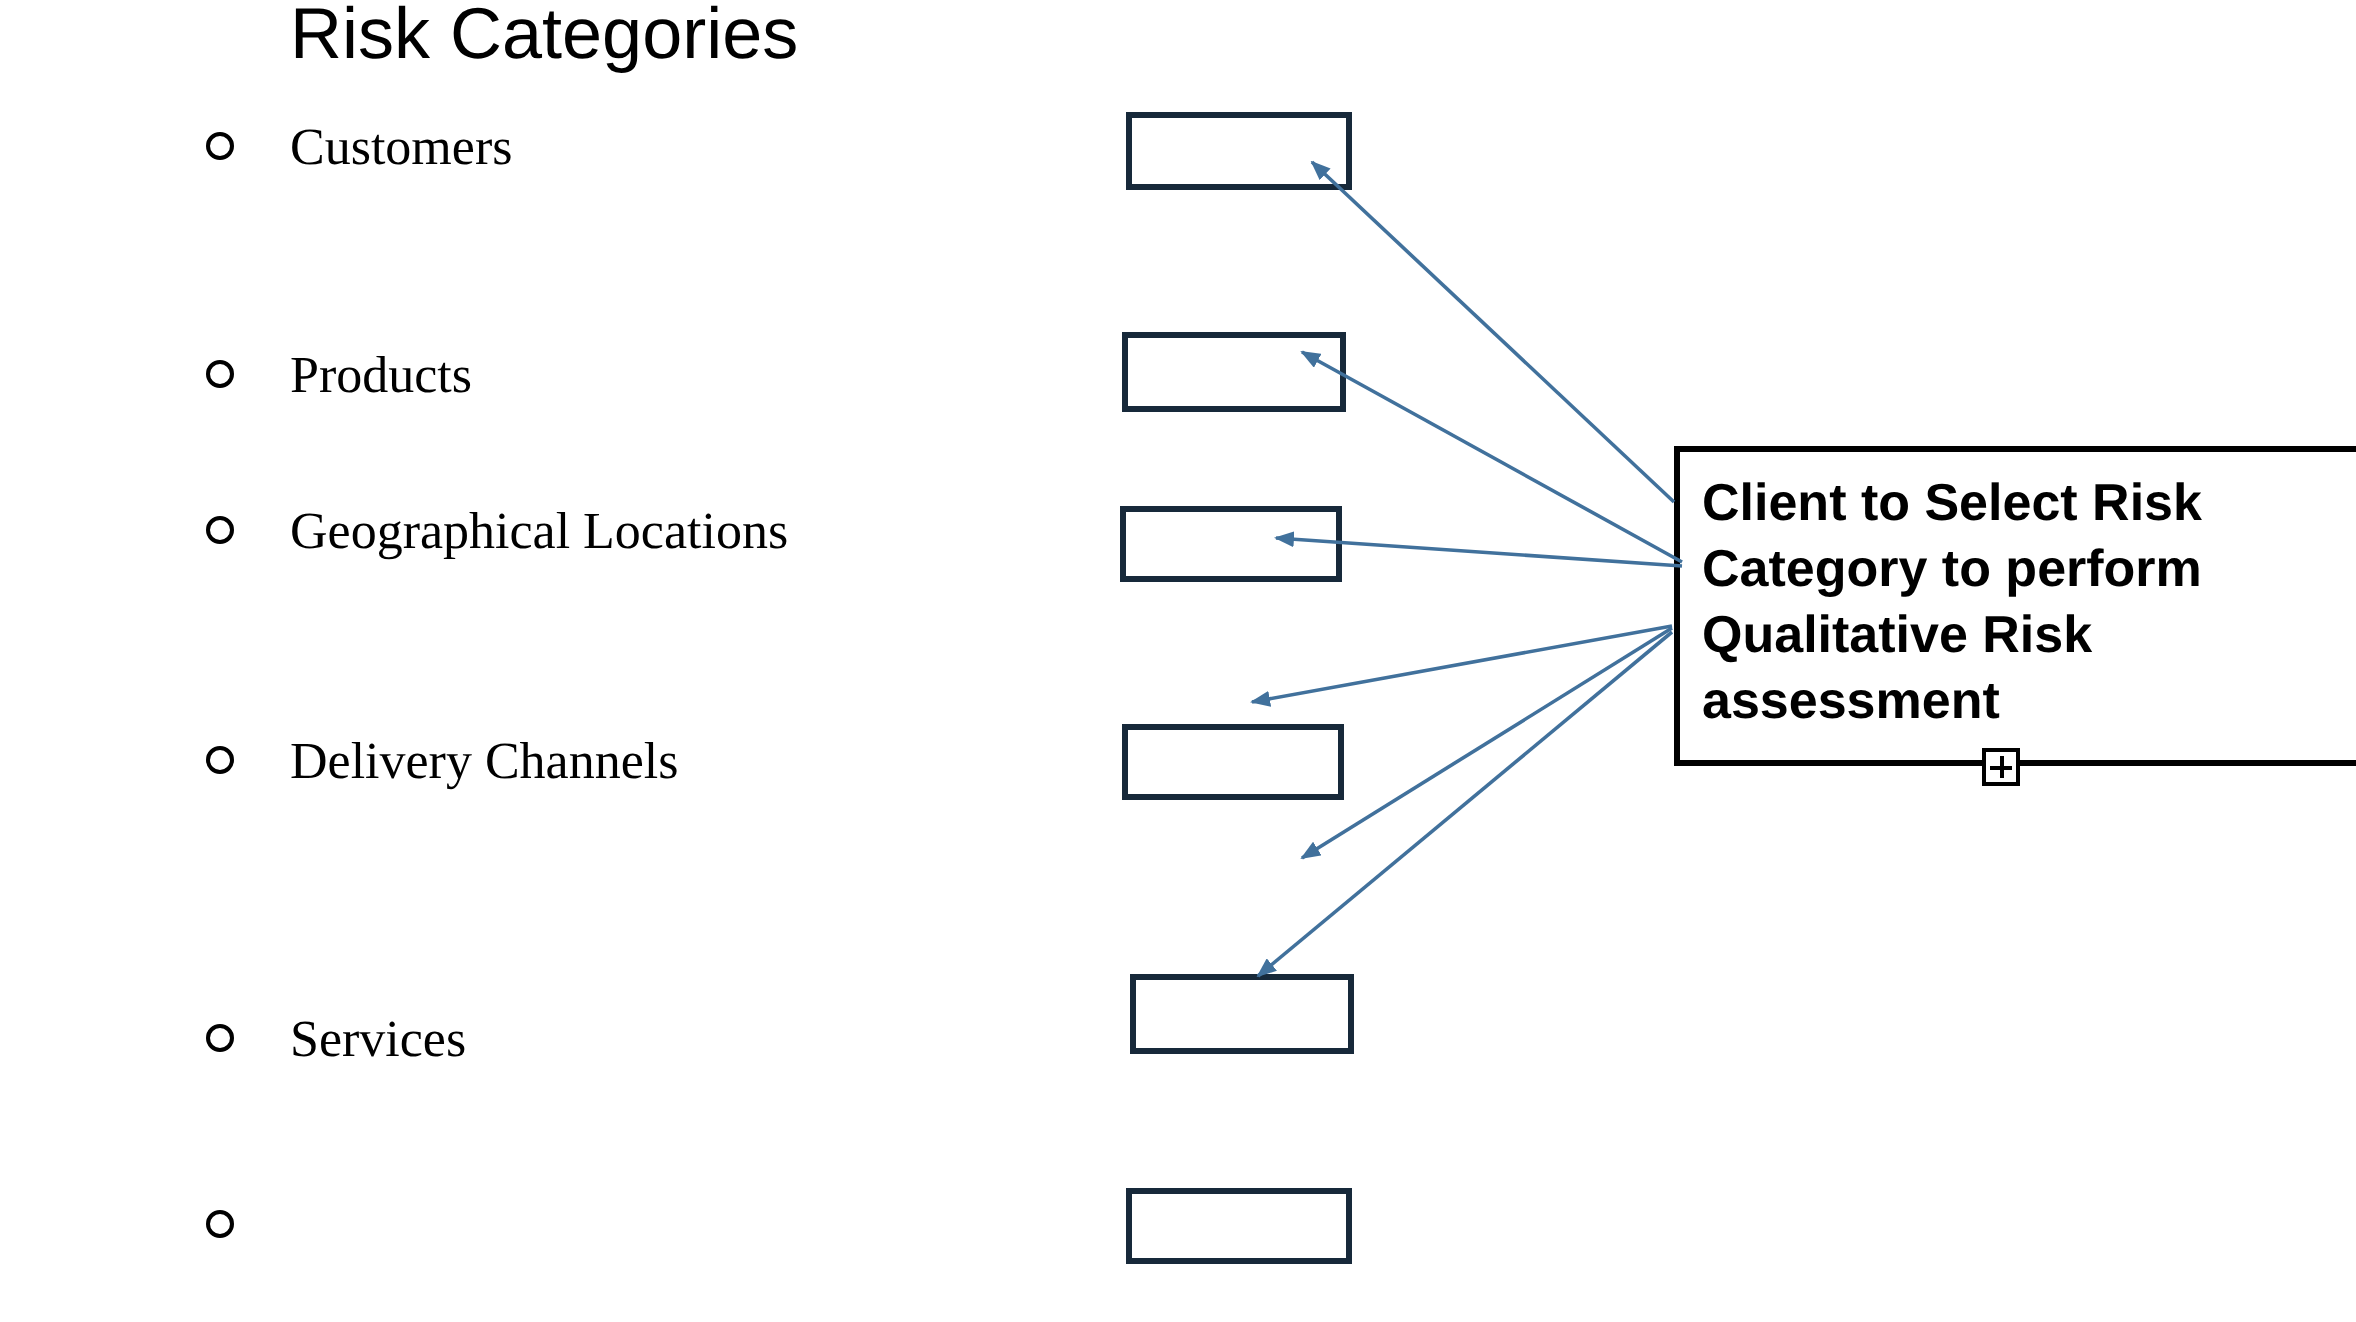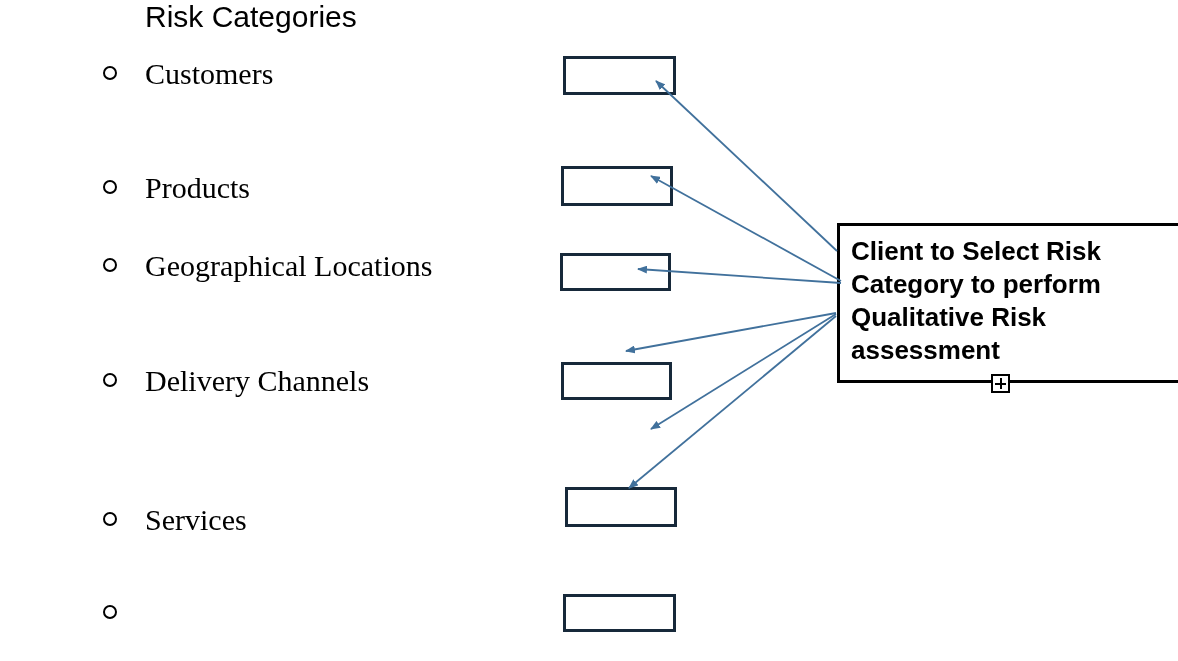--- a/index.html
+++ b/index.html
@@ -13,21 +13,21 @@
     height: 661px;
     background: #ffffff;
     overflow: hidden;
     font-family: "Liberation Sans", sans-serif;
   }
   .page-title {
     position: absolute;
     left: 145px;
     top: 0px;
     font-family: "Liberation Sans", sans-serif;
-    font-size: 30px;
+    font-size: 36px;
     line-height: 34px;
     font-weight: 400;
     color: #000000;
     white-space: nowrap;
   }
   .risk-item {
     position: absolute;
     left: 103px;
     display: flex;
     align-items: flex-start;
@@ -36,21 +36,21 @@
     width: 10px;
     height: 10px;
     border: 2px solid #000000;
     border-radius: 50%;
     margin-top: 7px;
     flex: 0 0 auto;
   }
   .risk-label {
     margin-left: 28px;
     font-family: "Liberation Serif", serif;
-    font-size: 30px;
+    font-size: 26px;
     line-height: 30px;
     color: #000000;
     white-space: nowrap;
   }
   .select-box {
     position: absolute;
     border: 3px solid #17293a;
     background: #ffffff;
     box-sizing: border-box;
   }

